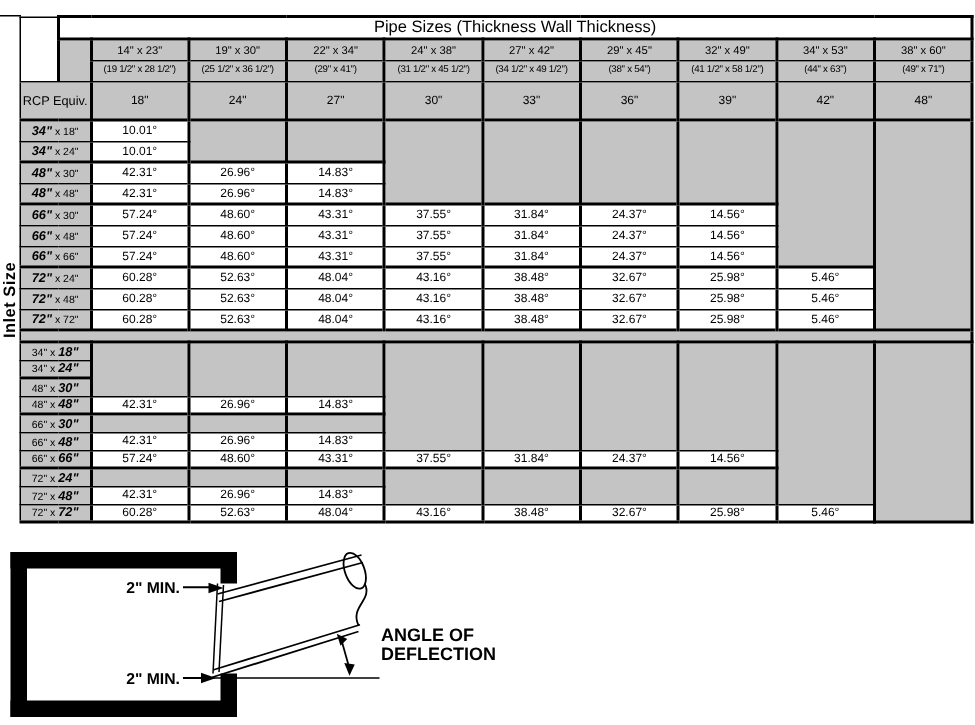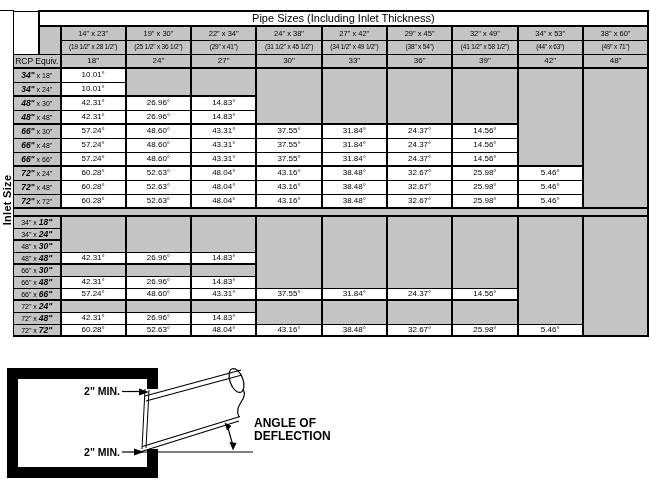--- a/index.html
+++ b/index.html
@@ -65,21 +65,21 @@
     <col style="width:65.3px">
       <col style="width:65.3px">
       <col style="width:65.3px">
     <col style="width:65.3px">
       <col style="width:65.3px">
       <col style="width:65.3px">
   </colgroup>
   <tbody id="tbl-body">
     <tr style="height:15px">
       <td class="offset top"></td>
-      <td class="title-cell" colspan="10">Pipe Sizes (Including Inlet Thickness)</td>
+      <td class="title-cell" colspan="10">Pipe Sizes (Thickness Wall Thickness)</td>
     </tr>
   <tr style="height: 14px;">
         <td class="offset" rowspan="2"></td>
         <td class="corner" rowspan="2"></td>
         <td class="hdr h1">14" x 23"</td>
         <td class="hdr h1">19" x 30"</td>
         <td class="hdr h1">22" x 34"</td>
         <td class="hdr h1">24" x 38"</td>
         <td class="hdr h1">27" x 42"</td>
         <td class="hdr h1">29" x 45"</td>
@@ -91,21 +91,21 @@
         <td class="hdr h2">(19 1/2" x 28 1/2")</td>
         <td class="hdr h2">(25 1/2" x 36 1/2")</td>
         <td class="hdr h2">(29" x 41")</td>
         <td class="hdr h2">(31 1/2" x 45 1/2")</td>
         <td class="hdr h2">(34 1/2" x 49 1/2")</td>
         <td class="hdr h2">(38" x 54")</td>
         <td class="hdr h2">(41 1/2" x 58 1/2")</td>
         <td class="hdr h2">(44" x 63")</td>
         <td class="hdr h2 cl">(49" x 71")</td>
       </tr>
-      <tr style="height: 14px;">
+      <tr style="height: 26px;">
         <th class="rcp-lbl" colspan="2">RCP Equiv.</th>
         <td class="hdr h3">18"</td>
         <td class="hdr h3">24"</td>
         <td class="hdr h3">27"</td>
         <td class="hdr h3">30"</td>
         <td class="hdr h3">33"</td>
         <td class="hdr h3">36"</td>
         <td class="hdr h3">39"</td>
         <td class="hdr h3">42"</td>
         <td class="hdr h3 cl">48"</td>

